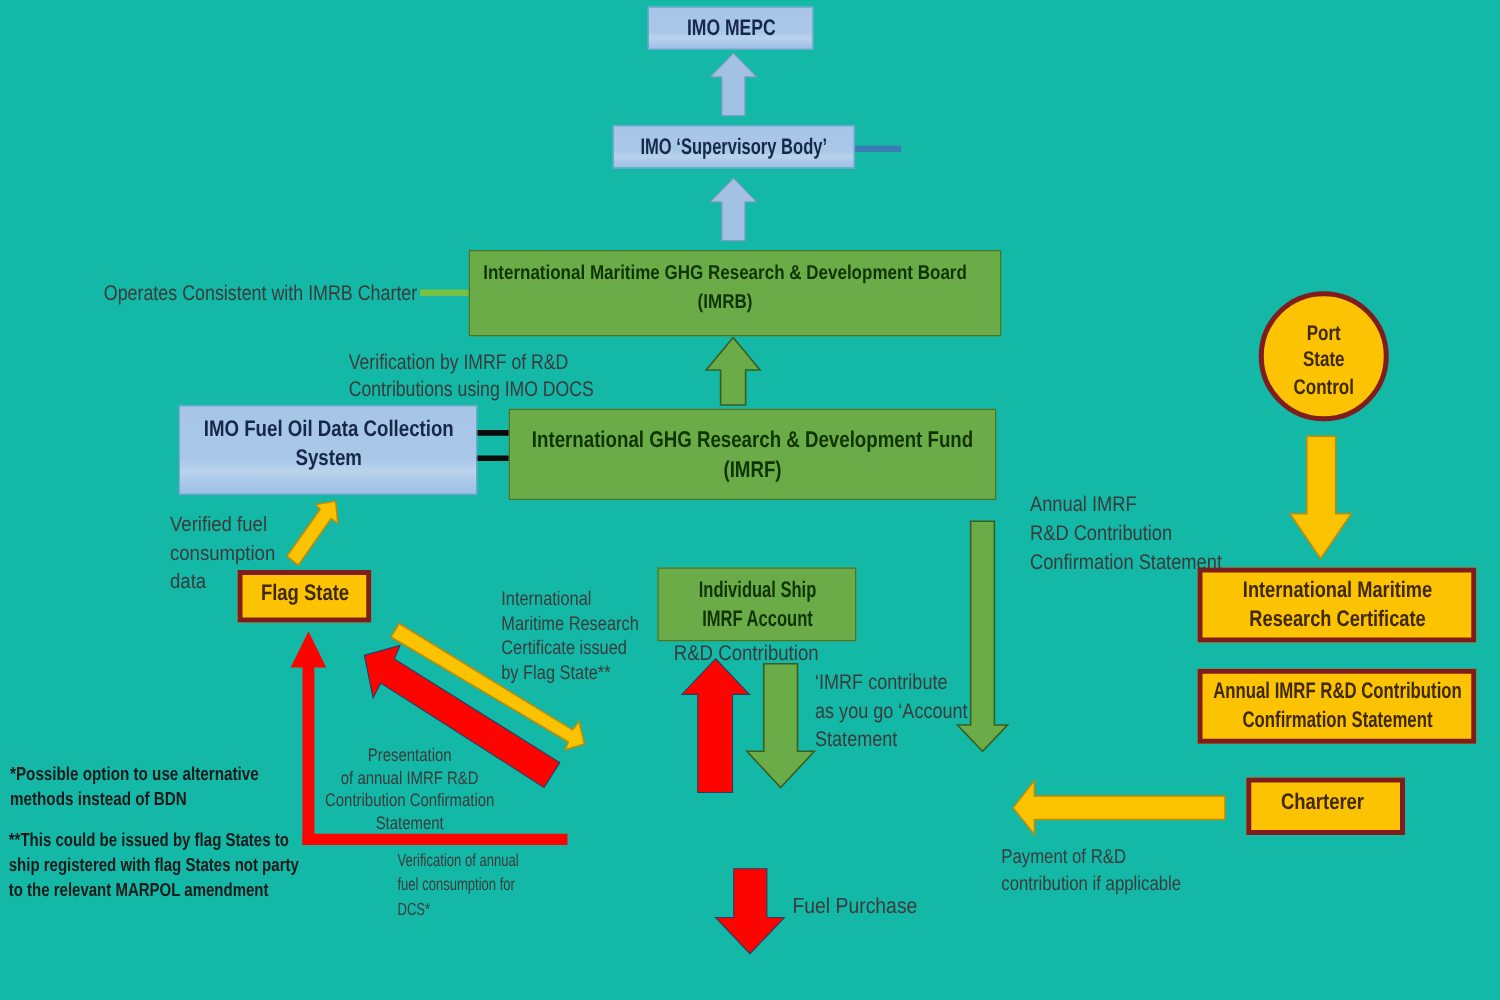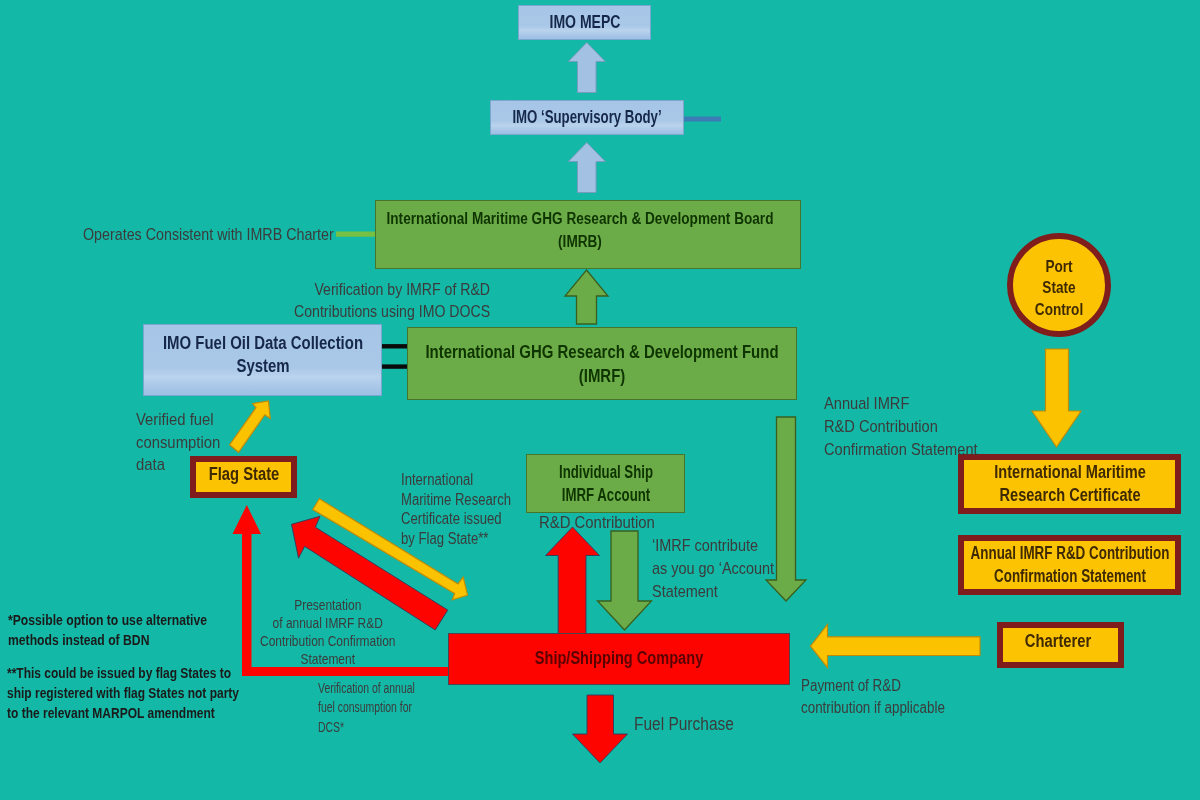--- a/index.html
+++ b/index.html
@@ -13,21 +13,21 @@
   i.t b{font-weight:bold;}
   svg.layer{position:absolute;left:0;top:0;width:1200px;height:800px;pointer-events:none;}
   .lbl{position:absolute;color:#3b3b3b;white-space:pre;line-height:1.33;}
 
   
   .blue{
     background:linear-gradient(to bottom,#a7c5e6 0%,#a9c7e7 60%,#bad3ed 74%,#a9c7e8 88%,#9dc0e4 100%);
     border:1px solid #7aa6cf;color:#16284a;font-weight:bold;
   }
   .green{background:#6cac48;border:1px solid #47762a;color:#0e3400;font-weight:bold;}
-  .yellow{background:#fcc303;border:6px solid #7f1d1d;color:#3f2900;font-weight:bold;}
+  .yellow{background:#fcc303;border:4px solid #7f1d1d;color:#3f2900;font-weight:bold;}
   .red{background:#fe0400;border:1px solid #4a4450;color:#5a0402;font-weight:bold;}
   .circle{border-radius:50%;}
 </style>
 </head>
 <body>
 
 <div id="canvas">
 
   <svg class="layer" viewBox="0 0 1200 800">
 
@@ -95,24 +95,20 @@
   <div class="node yellow" style="left:190px;top:456px;width:107px;height:42px;">
     <span><i class="t" style="font-size:18px;transform:translateY(-2px) scaleX(0.82);line-height:1.3;">
       <b>Flag State</b></i></span>
   </div>
 
   <div class="node green" style="left:526px;top:454px;width:159px;height:59px;">
     <span><i class="t" style="font-size:18px;transform:scaleX(0.735);line-height:1.3;">
       <b>Individual Ship</b><br><b>IMRF Account</b></i></span>
   </div>
 
-  <div class="node red" style="left:448px;top:633px;width:342px;height:52px;">
-    <span><i class="t" style="font-size:18px;transform:scaleX(0.81);line-height:1.3;">
-      <b>Ship/Shipping Company</b></i></span>
-  </div>
 
   <div class="node yellow circle" style="left:1007px;top:233px;width:104px;height:104px;">
     <span><i class="t" style="font-size:17px;transform:translateY(3px) scaleX(0.80);line-height:1.25;">
       <b>Port</b><br><b>State</b><br><b>Control</b></i></span>
   </div>
 
   <div class="node yellow" style="left:958px;top:454px;width:223px;height:60px;">
     <span><i class="t" style="font-size:18px;transform:scaleX(0.81);line-height:1.3;">
       <b>International Maritime</b><br><b>Research Certificate</b></i></span>
   </div>
@@ -123,21 +119,21 @@
   </div>
 
   <div class="node yellow" style="left:997px;top:622px;width:127px;height:46px;">
     <span><i class="t" style="font-size:18px;transform:translate(-3px,-3px) scaleX(0.82);line-height:1.3;">
       <b>Charterer</b></i></span>
   </div>
 
 
   <div class="lbl" style="left:83px;top:223px;font-size:17px;line-height:1.36;"><i class="t" style="transform:scaleX(0.84);"><span>Operates Consistent with IMRB Charter</span></i></div>
 
-  <div class="lbl" style="left:279px;top:279px;font-size:17px;line-height:1.32;text-align:right;margin-left:15px;"><i class="t" style="transform:scaleX(0.83);"><span>Verification by IMRF of R&amp;D</span><br><span>Contributions using IMO DOCS</span></i></div>
+  <div class="lbl" style="left:279px;top:279px;font-size:17px;line-height:1.32;text-align:left;"><i class="t" style="transform:scaleX(0.83);"><span>Verification by IMRF of R&amp;D</span><br><span>Contributions using IMO DOCS</span></i></div>
 
   <div class="lbl" style="left:136px;top:409px;font-size:16.6px;line-height:1.37;"><i class="t" style="transform:scaleX(0.895);text-align:left"><span>Verified fuel</span><br><span>consumption</span><br><span>data</span></i></div>
 
   <div class="lbl" style="left:401px;top:470px;font-size:15.8px;line-height:1.25;"><i class="t" style="transform:scaleX(0.83);text-align:left"><span>International</span><br><span>Maritime Research</span><br><span>Certificate issued</span><br><span>by Flag State**</span></i></div>
 
   <div class="lbl" style="left:539px;top:512px;font-size:17px;line-height:1.3;"><i class="t" style="transform:scaleX(0.876);"><span>R&amp;D Contribution</span></i></div>
 
   <div class="lbl" style="left:652px;top:535px;font-size:17px;line-height:1.34;"><i class="t" style="transform:scaleX(0.85);text-align:left"><span>‘IMRF contribute</span><br><span>as you go ‘Account</span><br><span>Statement</span></i></div>
 
   <div class="lbl" style="left:800px;top:392px;font-size:17px;line-height:1.36;margin-left:24px;"><i class="t" style="transform:scaleX(0.86);text-align:left"><span>Annual IMRF</span><br><span> R&amp;D Contribution</span><br><span>Confirmation Statement</span></i></div>

